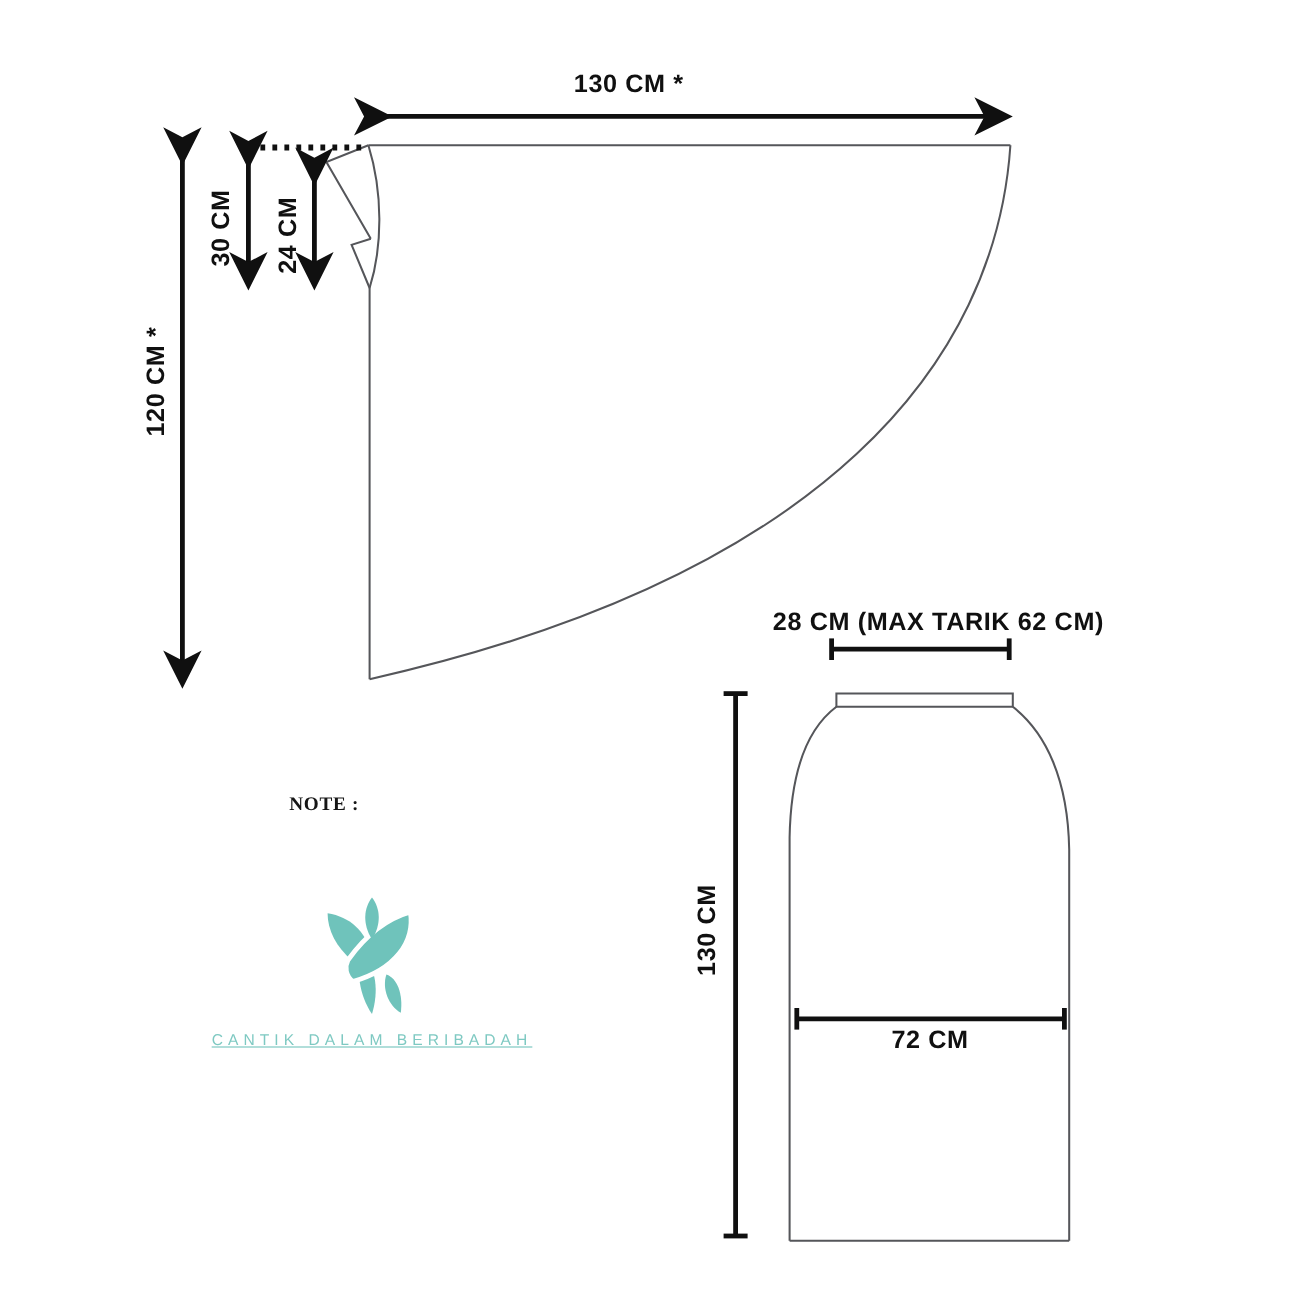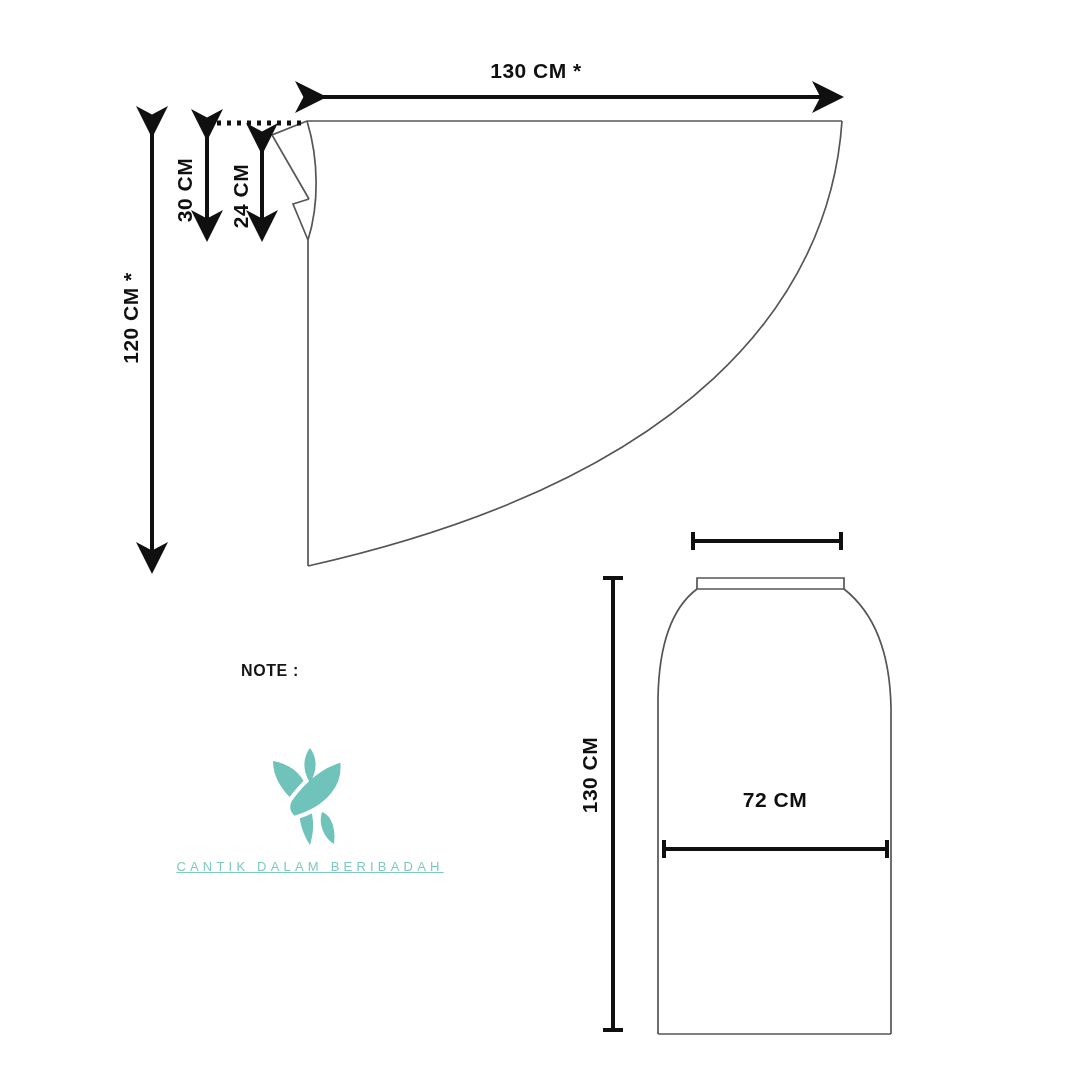--- a/index.html
+++ b/index.html
@@ -12,21 +12,21 @@
   .shape{stroke:#55565a;stroke-width:1.7;fill:none;}
   .meas{stroke:#101010;stroke-width:4;fill:none;}
   .dotted{stroke:#101010;stroke-width:5;fill:none;stroke-dasharray:4 6;}
   .label{
     position:absolute;color:#101010;font-weight:bold;font-size:21px;
     white-space:nowrap;transform:translate(-50%,-50%);letter-spacing:.5px;
   }
   .label.rot{transform:translate(-50%,-50%) rotate(-90deg);}
   .note-line{
     position:absolute;color:#161616;font-weight:bold;font-size:16px;
-    white-space:nowrap;letter-spacing:.6px;
+    white-space:nowrap;letter-spacing:.6px;font-family:Liberation Serif, serif;
   }
   .logo{position:absolute;left:130px;top:740px;width:360px;text-align:center;color:#6fc3bb;}
   .logo-icon{margin:0 auto;display:block;}
   .wordmark{
     font-family:"DejaVu Serif","Liberation Serif",serif;
     font-size:61px;line-height:1;margin-top:2px;letter-spacing:-1px;white-space:nowrap;
   }
   .tagline{
     font-size:13px;letter-spacing:4.2px;margin-top:7px;color:#7ec9c2;
     font-weight:normal;white-space:nowrap;text-decoration:underline;
@@ -78,27 +78,28 @@
       <line x1="603" y1="578" x2="623" y2="578"></line>
       <line x1="603" y1="1030" x2="623" y2="1030"></line>
     </g>
     <g class="meas">
       <line x1="664" y1="849" x2="887" y2="849"></line>
       <line x1="664" y1="840" x2="664" y2="858"></line>
       <line x1="887" y1="840" x2="887" y2="858"></line>
     </g>
   </svg>
 
-  <div class="label" style="left:536px;top:71px;">130 CM *</div>
+  <div class="label" style="left:524px;top:71px;">130 CM *</div>
   <div class="label rot" style="left:131px;top:318px;">120 CM *</div>
   <div class="label rot" style="left:185px;top:190px;">30 CM</div>
   <div class="label rot" style="left:241px;top:196px;">24 CM</div>
 
+  <div class="label" style="left:782px;top:519px;">28 CM (MAX TARIK 62 CM)</div>
   <div class="label rot" style="left:590px;top:775px;">130 CM</div>
-  <div class="label" style="left:775px;top:800px;">72 CM</div>
+  <div class="label" style="left:775px;top:867px;">72 CM</div>
 
   <div class="note-line" style="left:241px;top:662px;">NOTE :</div>
 
   <div class="logo">
     <svg class="logo-icon" width="112" height="112" viewBox="0 0 112 112" style="color:#6fc3bb;">
 
       <path fill="currentColor" d="M19,21 C38,24 50,36 55,53 C51,60 45,62 40,61 C26,49 19,35 19,21 Z"></path>
 
       <path fill="currentColor" d="M49,56 C59,67 62,85 56,105 C45,89 43,68 47,56 Z"></path>
 

